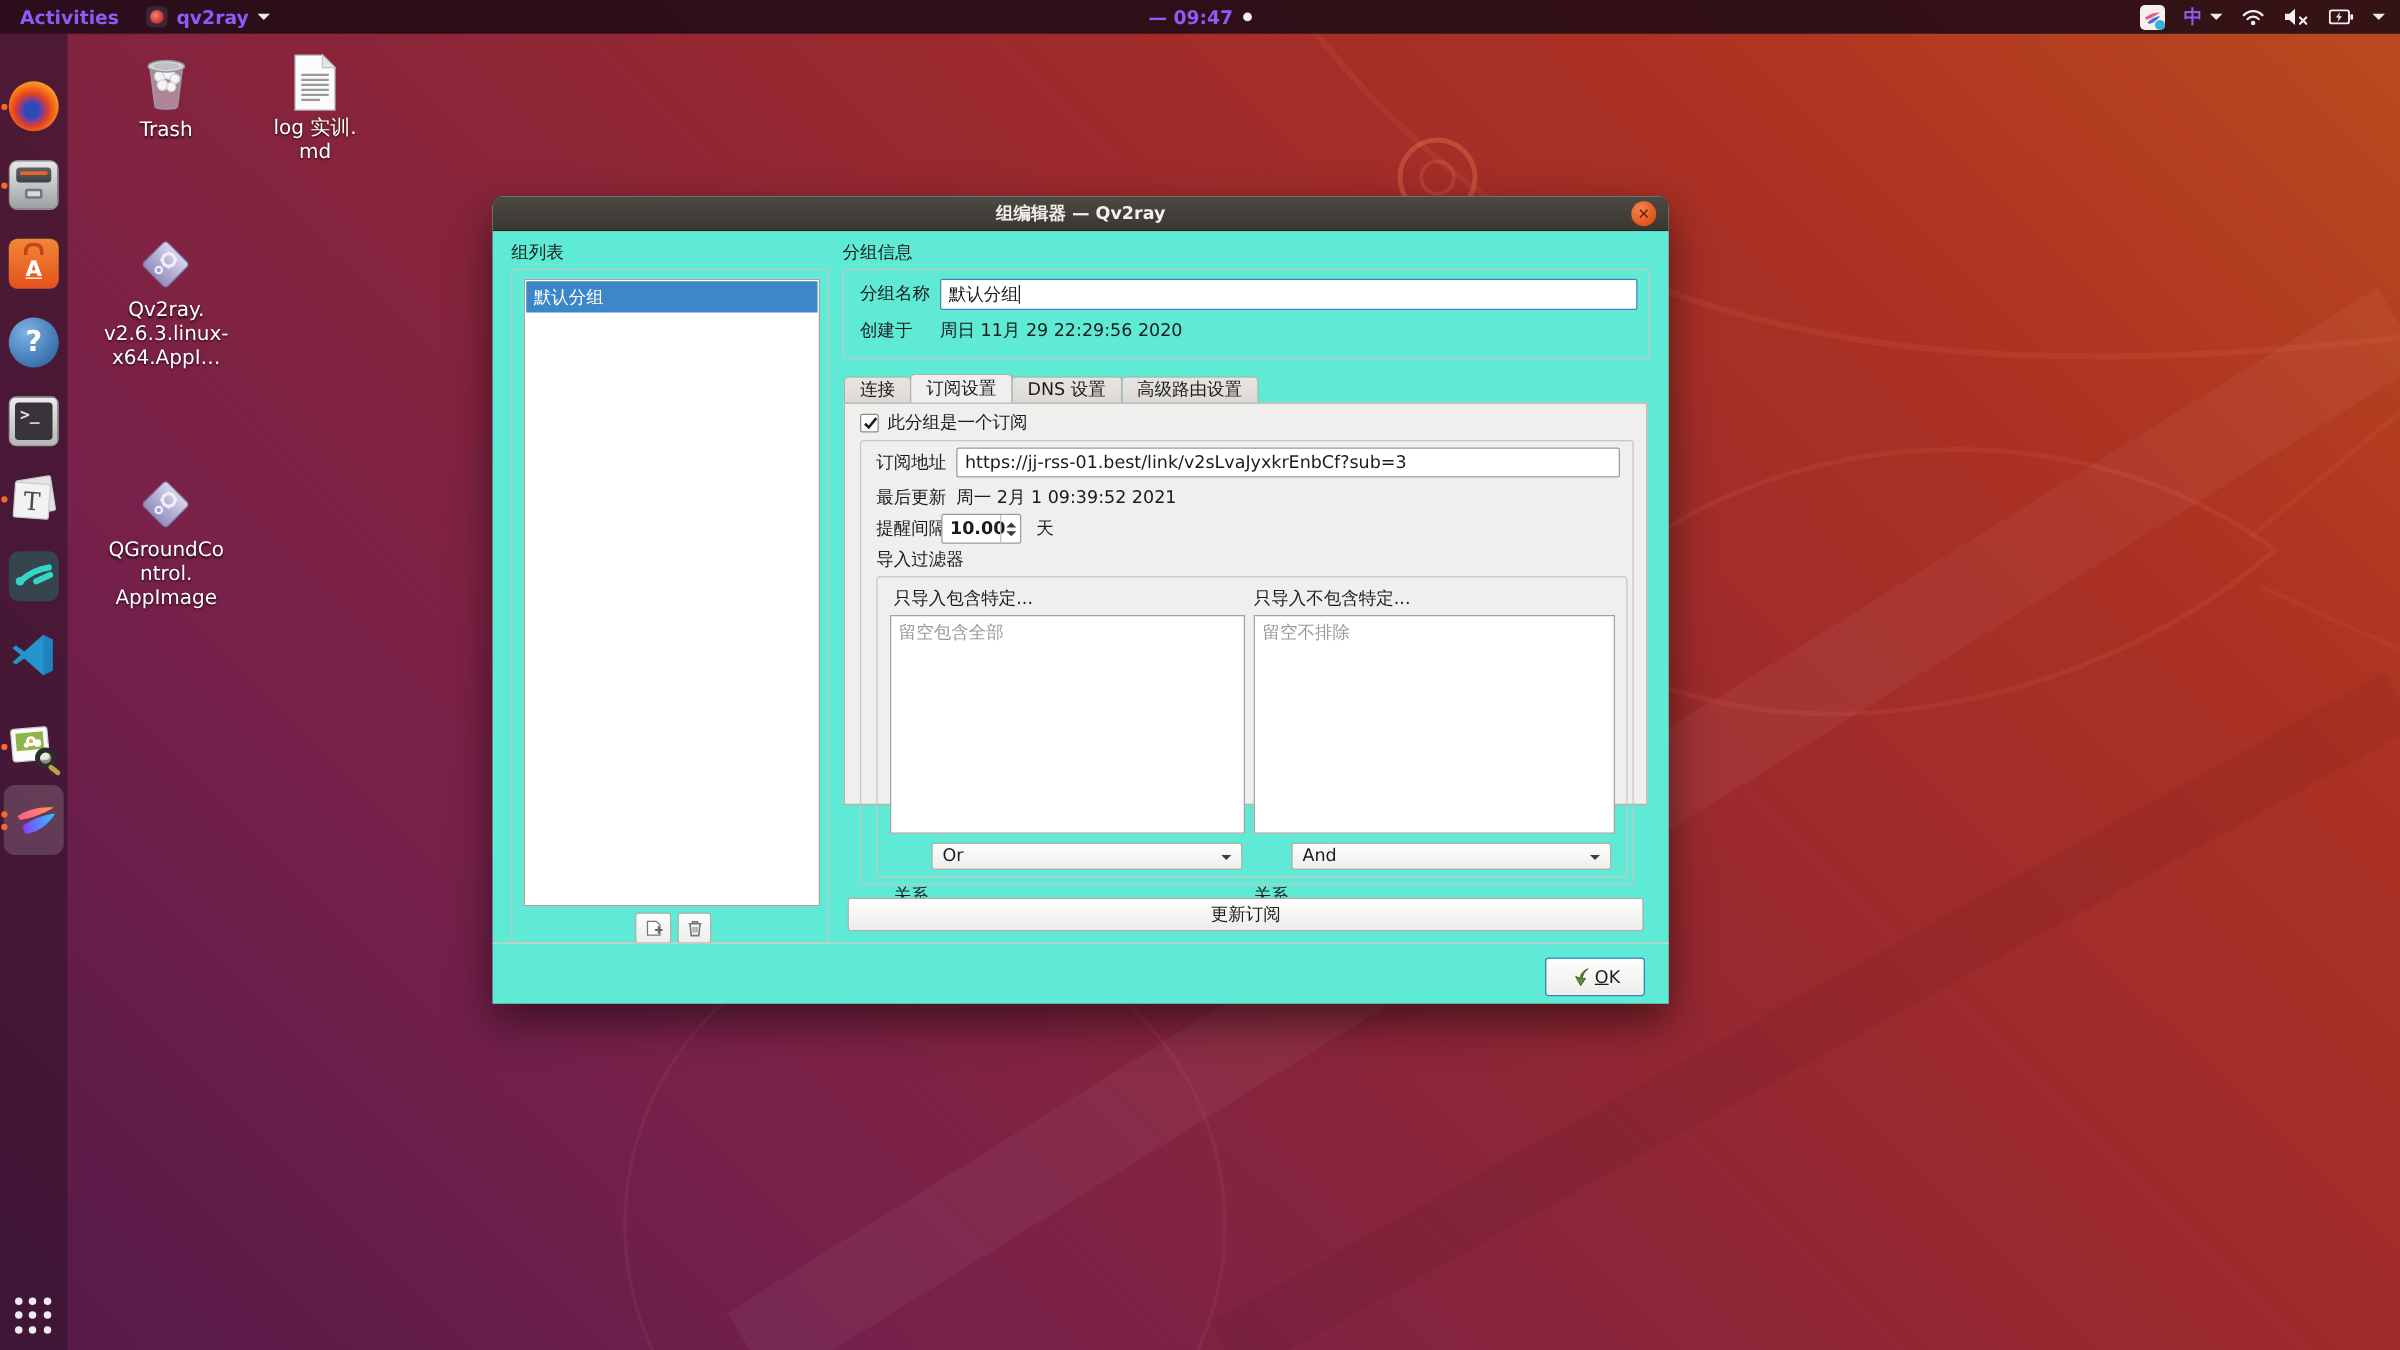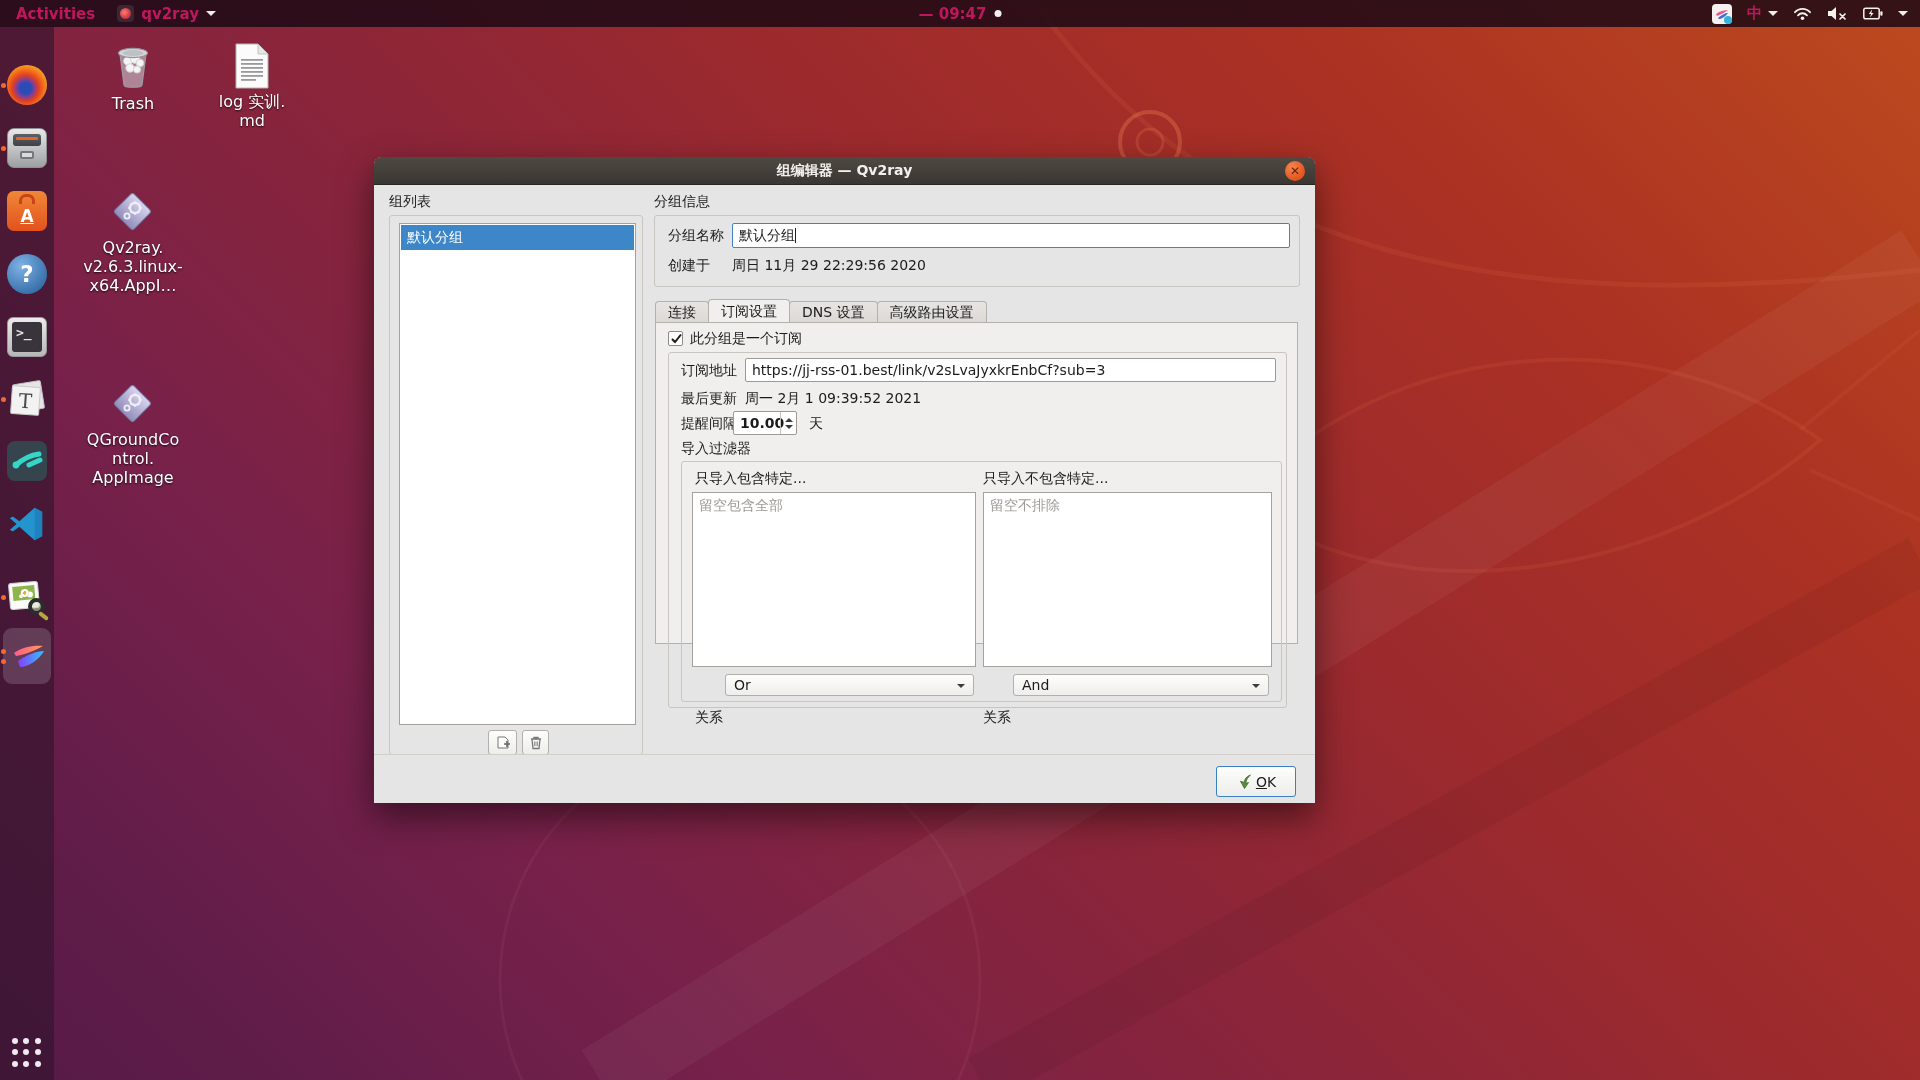--- a/index.html
+++ b/index.html
@@ -6,21 +6,21 @@
   html,body { width:1920px; height:1080px; overflow:hidden;
     font-family:"DejaVu Sans","Liberation Sans",sans-serif; }
 
   
   #wallpaper { position:absolute; inset:0;
     background:linear-gradient(225deg,#bc4a1e 0%,#ab3123 22%,#9c2a2d 40%,#8b2539 55%,#78214a 74%,#5e1c49 92%,#561a47 100%); }
   #wallpaper svg { position:absolute; inset:0; }
 
   
   #topbar { position:absolute; left:0; top:0; right:0; height:27px;
-    background:rgba(28,9,21,0.85); color:#be185d; display:flex; align-items:center;
+    background:rgba(28,9,21,0.85); color:#8b5cf6; display:flex; align-items:center;
     font-size:15px; z-index:50; }
   .tb-activities { margin-left:10px; font-weight:bold; padding:0 6px; }
   .tb-appmenu { display:flex; align-items:center; gap:7px; margin-left:16px; font-weight:bold; }
   .appmenu-ic { width:17px; height:17px; border-radius:4px; background:#3a2733; position:relative; }
   .appmenu-ic::after { content:""; position:absolute; left:3px; top:3px; width:11px; height:11px;
     border-radius:50%; background:radial-gradient(circle at 40% 40%,#ff7d6a,#c52f3f 70%); }
   .caret-down { width:0; height:0; border-left:5px solid transparent; border-right:5px solid transparent;
     border-top:5px solid #efece9; display:inline-block; }
   .tb-clock { position:absolute; left:50%; transform:translateX(-50%); display:flex; align-items:center;
     gap:8px; font-weight:bold; }
@@ -82,22 +82,22 @@
   .show-apps { position:absolute; left:12px; bottom:12px; width:30px; height:30px;
     display:grid; grid-template-columns:repeat(3,1fr); gap:4px; }
   .show-apps i { width:6px; height:6px; border-radius:50%; background:#efeaf0; }
 
   
   .desk-icon { position:absolute; width:120px; text-align:center; color:#fff; font-size:16px;
     text-shadow:0 1px 2px rgba(0,0,0,0.85); line-height:19px; }
   .desk-icon svg { display:block; margin:0 auto 2px; }
 
   
-  #dialog { position:absolute; left:374px; top:157px; width:941px; height:646px;
-    background:#e5e5e5; border-radius:8px 8px 0 0; box-shadow:0 14px 34px rgba(0,0,0,0.5);
+  #dialog { position:absolute; left:394px; top:157px; width:941px; height:646px;
+    background:#5eead4; border-radius:8px 8px 0 0; box-shadow:0 14px 34px rgba(0,0,0,0.5);
     z-index:60; font-size:14px; color:#1b1b1b; }
   #titlebar { position:absolute; left:0; top:0; right:0; height:28px; border-radius:7px 7px 0 0;
     background:linear-gradient(#4e4942,#3a3632); border-bottom:1px solid #282522;
     display:flex; align-items:center; justify-content:center; color:#f2f0ee; font-weight:bold; }
   #close-btn { position:absolute; right:10px; top:4px; width:20px; height:20px; border-radius:50%;
     background:radial-gradient(circle at 35% 30%,#f3854f,#e4541e 70%); display:flex; align-items:center;
     justify-content:center; color:#6b2207; font-size:12px; font-weight:bold; line-height:1; }
   .sec-label { position:absolute; font-size:14px; }
   .gbox { position:absolute; border:1px solid #c9c5c1; border-radius:3px; }
   #grouplist-box {}
@@ -471,20 +471,21 @@
         </div>
         <div class="rel-label" style="left:301px">关系</div>
         <div class="combo" style="left:331px; width:256px">
           <span>And</span>
           <span class="arr"></span>
         </div>
       </div>
     </div>
   </div>
 
+  <button class="push-btn" id="update-btn">更新订阅</button>
 
   <div id="dlg-sep"></div>
 
   <button class="push-btn" id="ok-btn">
     <svg width="17" height="16">
       <path d="M14.5 1 C10.5 2.5 8.5 5 8.2 8.5 L4.5 7.2 L8.5 14.5 L12.5 8.6 L9.8 9.3 C10 6 11.5 3.5 14.5 1 Z" fill="#5d8f3c" stroke="#3f6428" stroke-width="0.8"></path>
     </svg>
     <span><span class="accel">O</span><span>K</span></span>
   </button>
 </div>

